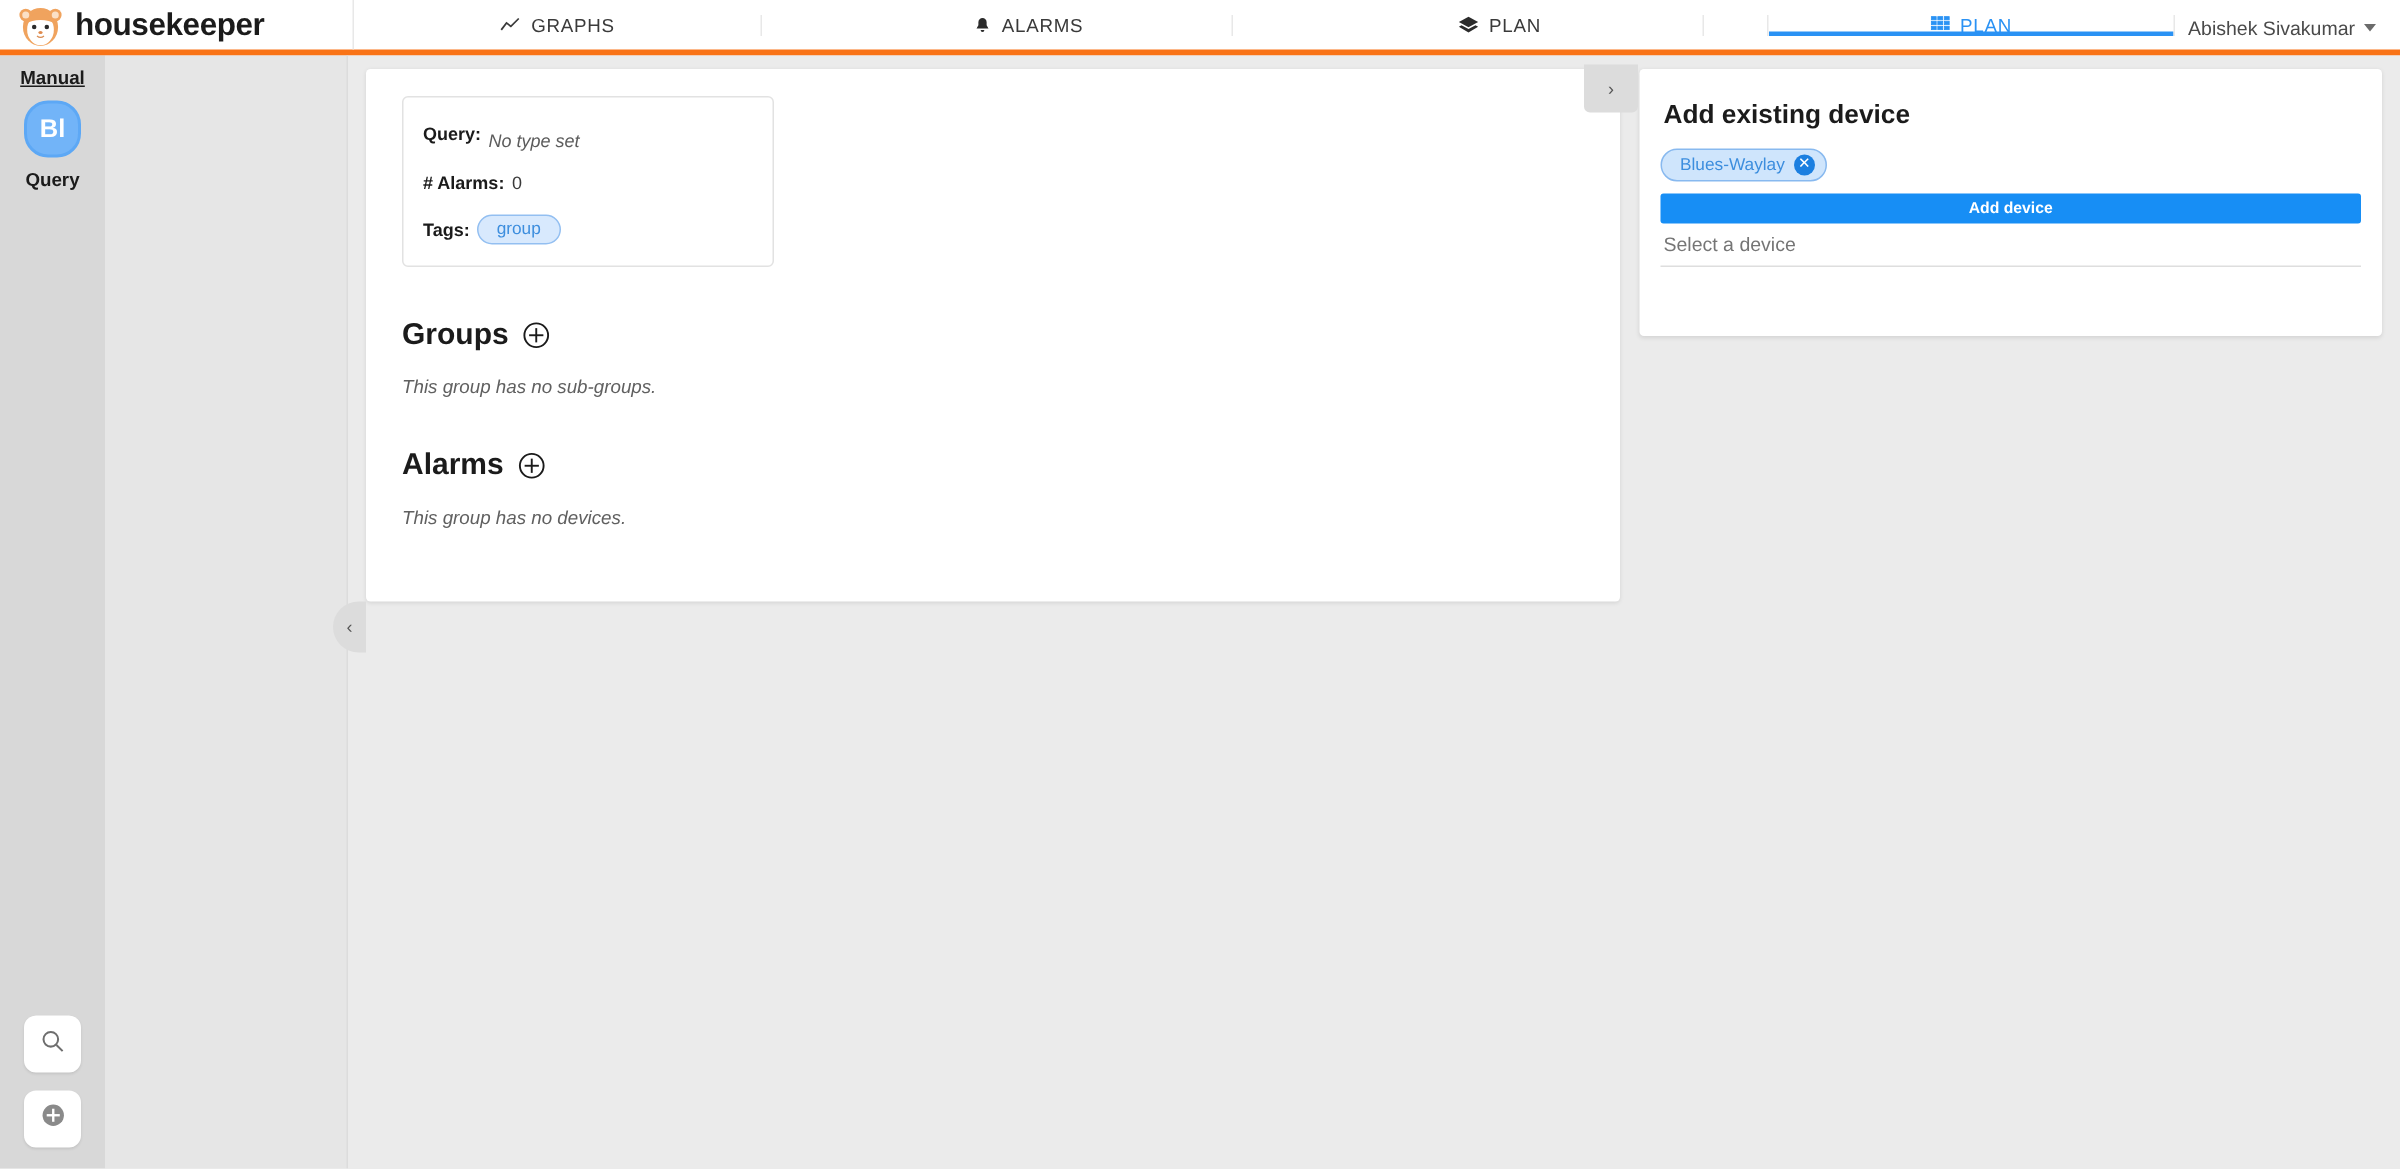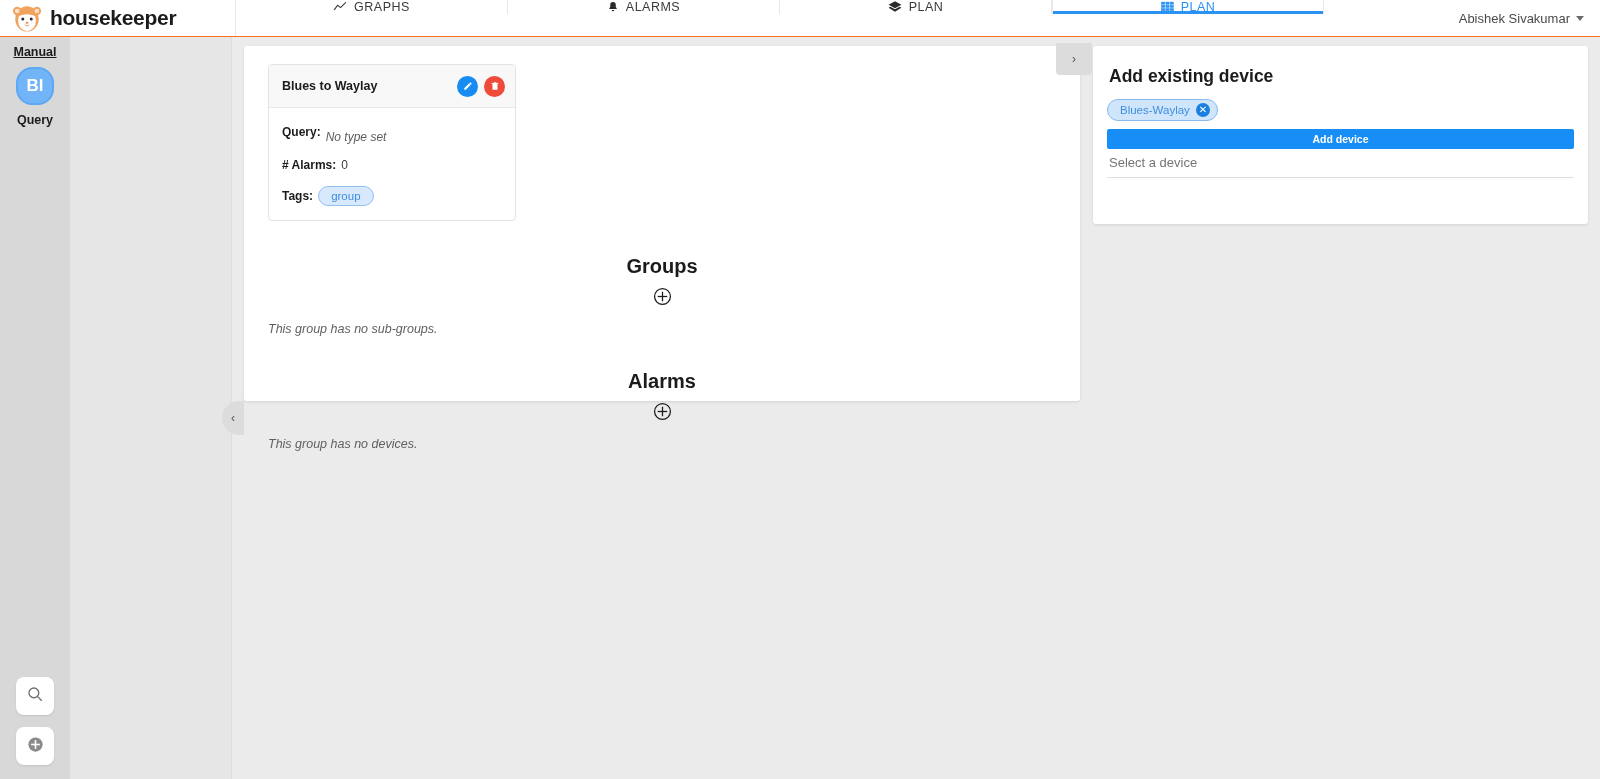--- a/index.html
+++ b/index.html
@@ -10,32 +10,32 @@
     font-family: "Liberation Sans", sans-serif;
     background: #ebebeb;
   }
 
   .app { position: relative; width: 1600px; height: 779px; background: #ebebeb; }
 
   
   .topbar {
     position: absolute; top: 0; left: 0; width: 1600px; height: 37px;
     background: #ffffff; display: flex; align-items: stretch;
-    border-bottom: 1px solid #f97316;
+    border-bottom: 4px solid #f97316;
   }
   .brand {
     width: 236px; display: flex; align-items: center; gap: 8px;
     padding-left: 12px; border-right: 1px solid #e8e8e8;
   }
   .brand-logo { width: 30px; height: 30px; flex: 0 0 30px; }
   .brand-name {
     font-size: 21px; font-weight: bold; color: #1b1b1b; letter-spacing: -0.3px;
   }
 
-  .tabs { display: flex; align-items: flex-start; }
+  .tabs { display: flex; align-items: center; gap: 42px; }
   .tab {
     width: 272px; display: flex; align-items: center; justify-content: center;
     gap: 7px; font-size: 12.5px; color: #3a3a3a; letter-spacing: 0.5px;
     border-right: 1px solid #e8e8e8; cursor: pointer;
     background: #fff; position: relative;
   }
   .tab .ticon { display: inline-flex; align-items: center; }
   .tab.active {
     color: #2a92f4; border-left: 1px solid #e8e8e8;
     box-shadow: inset 0 -3px 0 0 #2a92f4;
@@ -123,21 +123,20 @@
 
   .chip {
     display: inline-flex; align-items: center; gap: 5px;
     background: #d8e9fd; border: 1px solid #93bff1; color: #3d8ede;
     border-radius: 11px; padding: 3px 12px; font-size: 11.5px; cursor: pointer;
   }
 
   .section-head {
     display: flex; align-items: center; gap: 9px;
     margin: 34px 0 0 0;
-    flex-direction: column;
   }
   .section-title { font-size: 20px; font-weight: bold; color: #1b1b1b; }
   .plus-icon { cursor: pointer; display: inline-flex; }
   .section-empty {
     font-size: 12.5px; font-style: italic; color: #606060; margin-top: 16px;
   }
 
   
   .handle-left {
     position: absolute; left: -22px; top: 355px; width: 22px; height: 34px;
@@ -296,39 +295,20 @@
 
   <div class="main">
 
     <div class="handle-right">›</div>
 
     <div class="content-card">
 
       <div class="handle-left">‹</div>
 
       <div class="group-card">
-        <div class="group-card-head">
-          <span class="group-card-title">Blues to Waylay</span>
-          <span class="gc-actions">
-            <span class="round-btn edit">
-              <span>
-                <svg width="10" height="10" viewBox="0 0 24 24">
-                  <path d="M3 17.2V21h3.8L18 9.8 14.2 6 3 17.2zM20.7 7.1a1 1 0 0 0 0-1.4l-2.4-2.4a1 1 0 0 0-1.4 0L15 5.2 18.8 9l1.9-1.9z" fill="#ffffff"></path>
-                </svg>
-              </span>
-            </span>
-            <span class="round-btn del">
-              <span>
-                <svg width="10" height="10" viewBox="0 0 24 24">
-                  <path d="M6 7h12v13a1 1 0 0 1-1 1H7a1 1 0 0 1-1-1V7zM9 3h6l1 2h4v2H4V5h4l1-2z" fill="#ffffff"></path>
-                </svg>
-              </span>
-            </span>
-          </span>
-        </div>
         <div class="group-card-body">
 
           <div class="meta-row">
             <span class="meta-key">Query:</span>
             <span class="meta-val-italic">No type set</span>
           </div>
 
           <div class="meta-row">
             <span class="meta-key"># Alarms:</span>
             <span class="meta-val">0</span>

